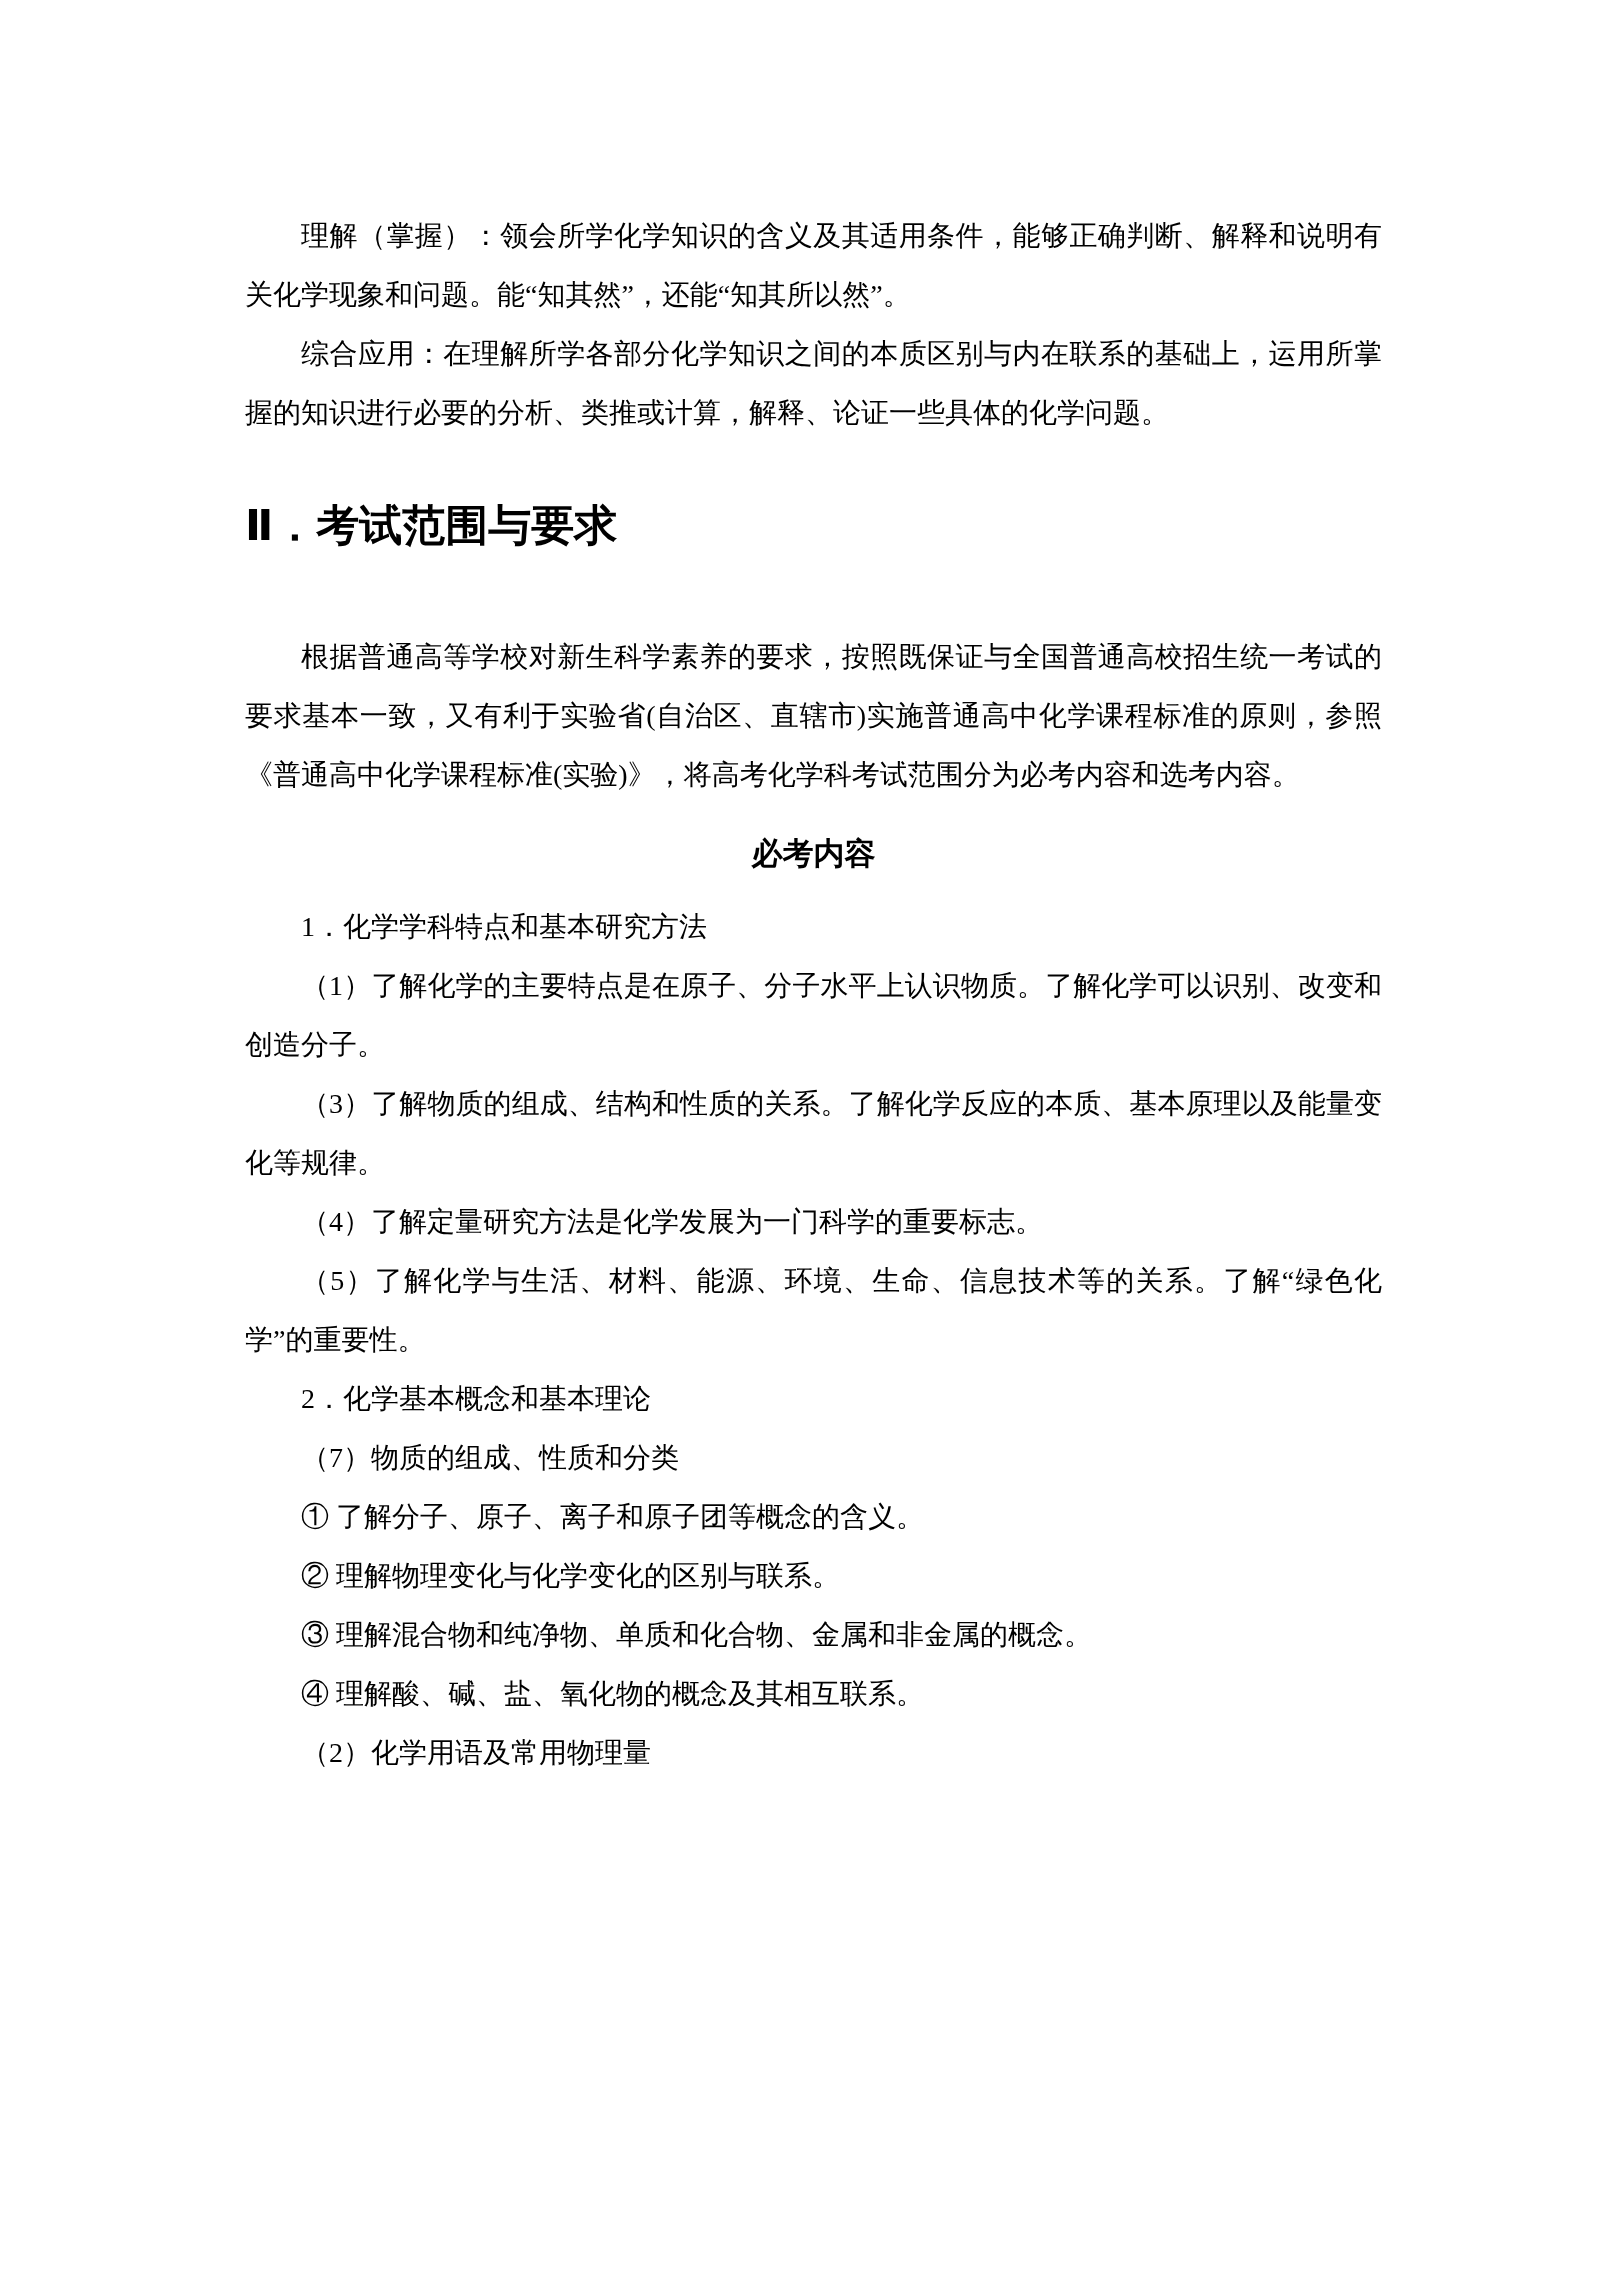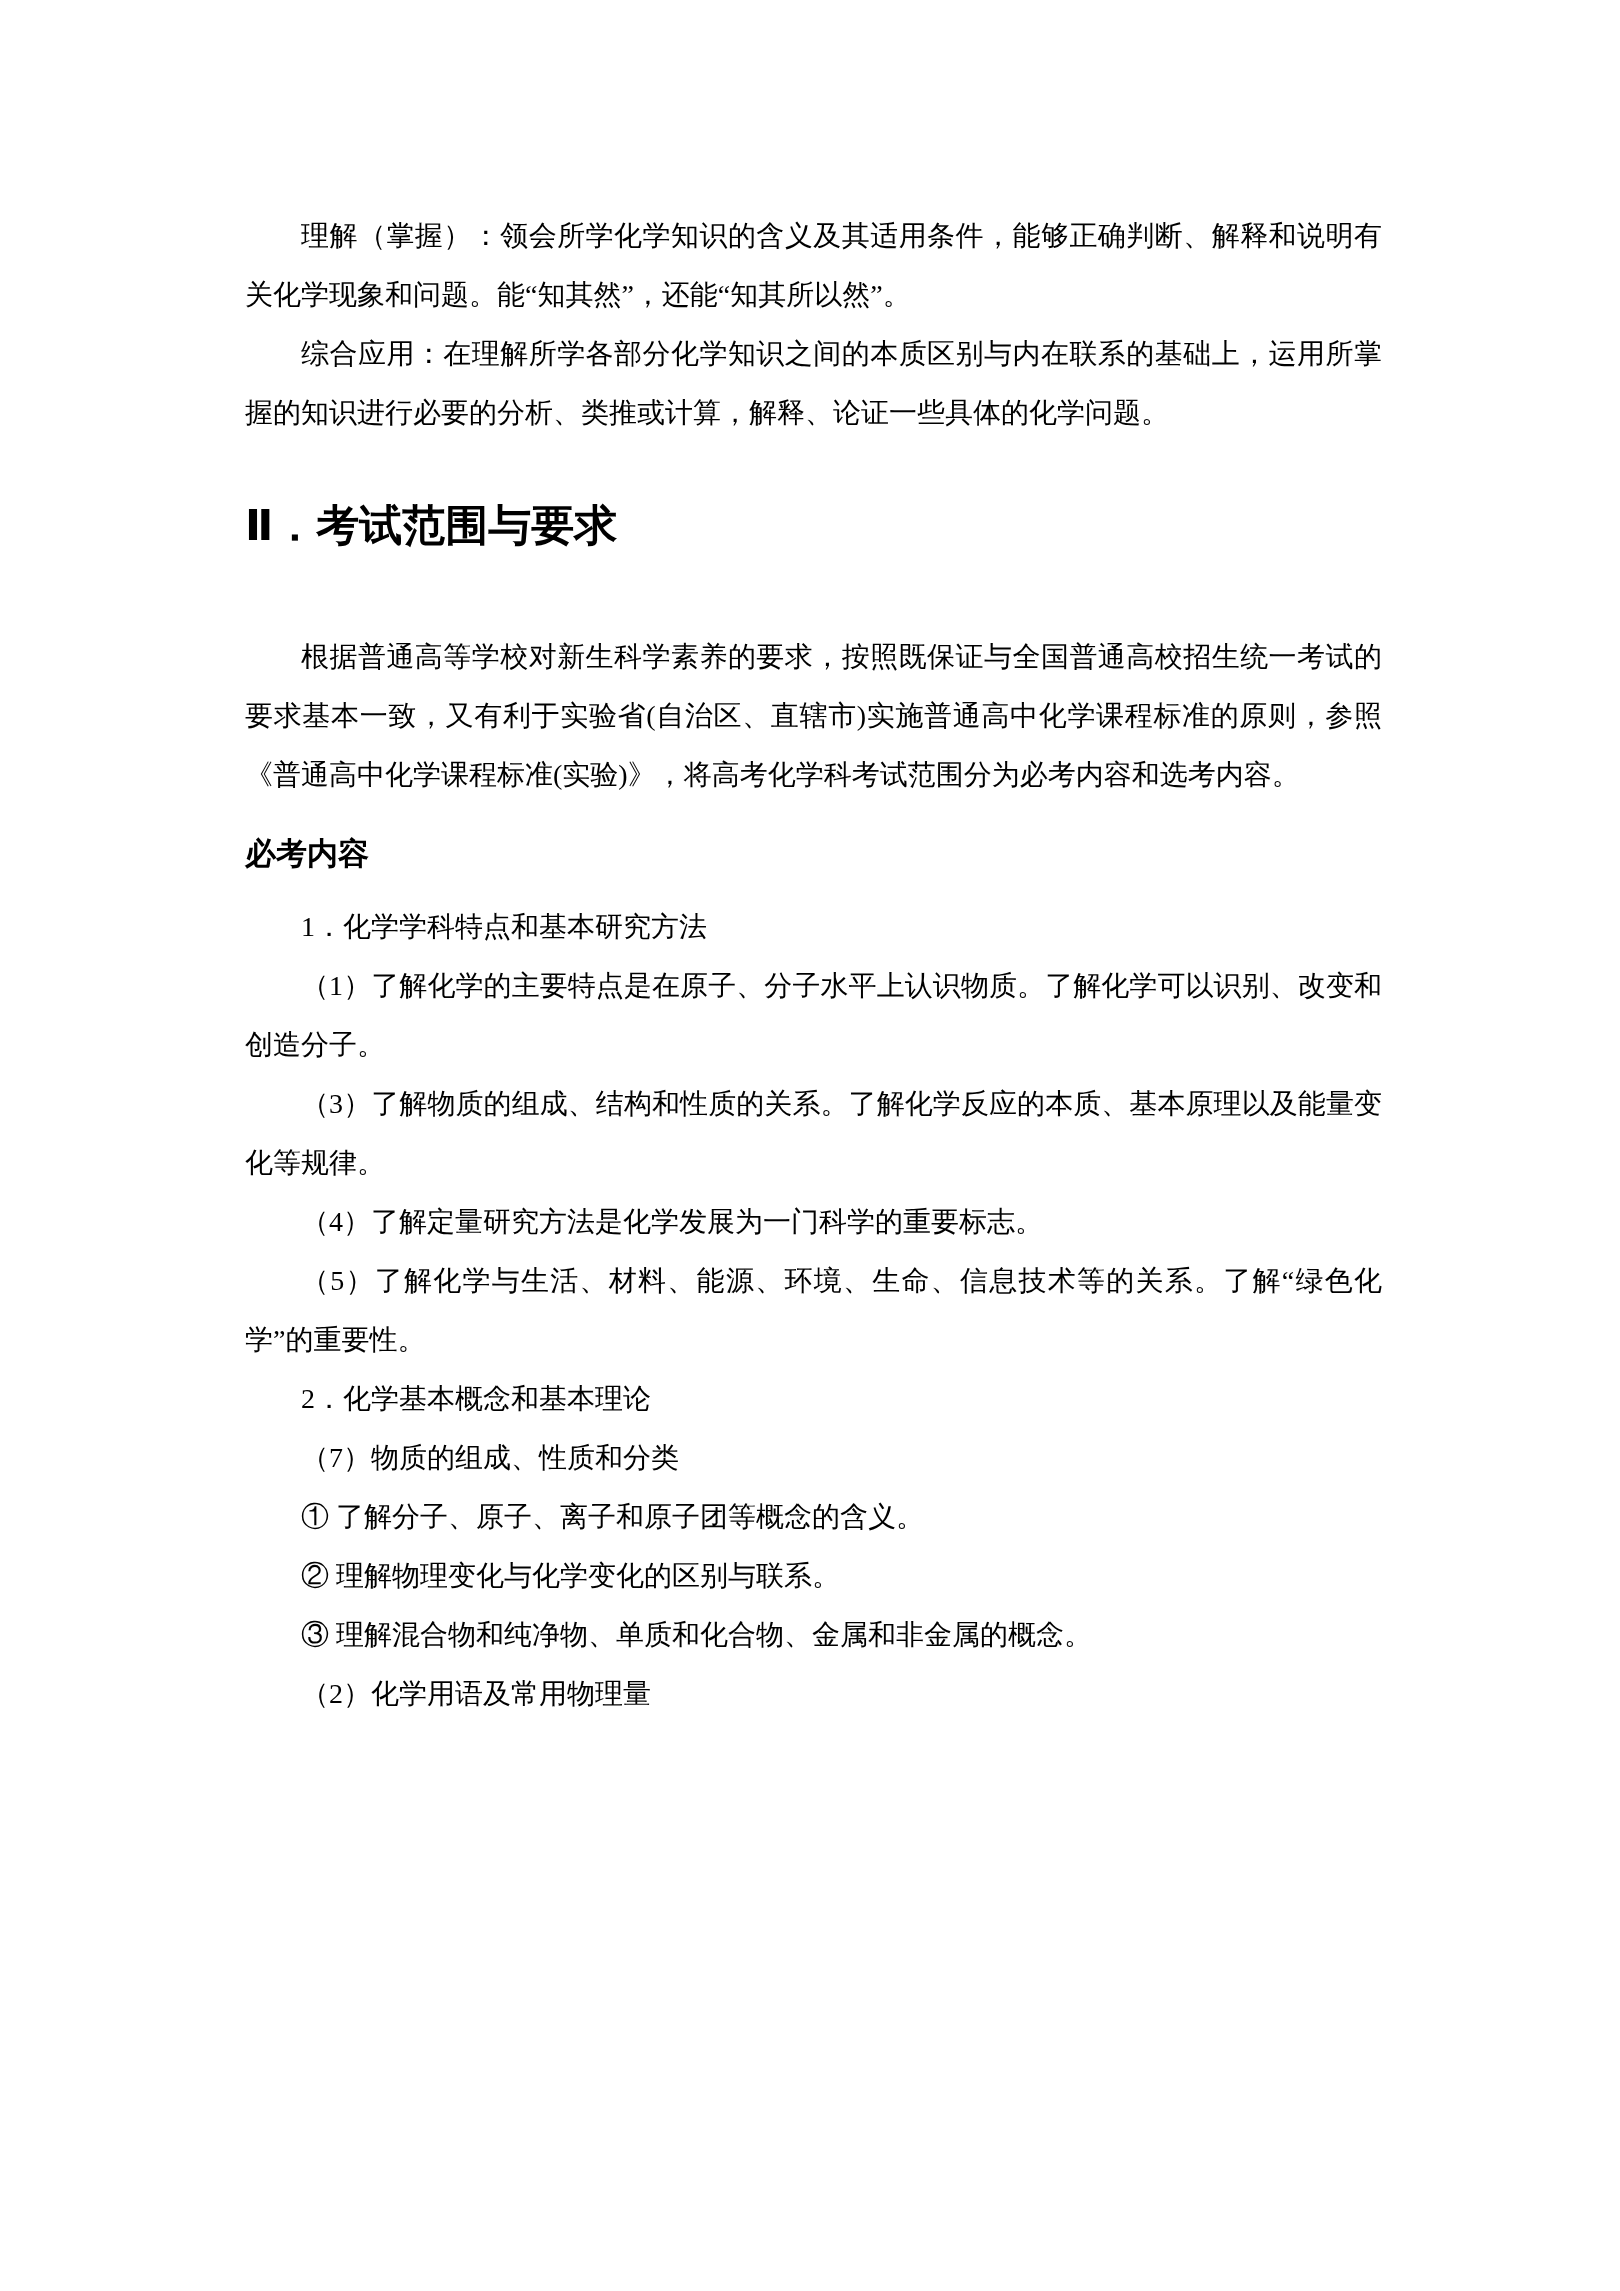--- a/index.html
+++ b/index.html
@@ -38,20 +38,21 @@
     font-weight: bold;
     text-align: left;
     text-indent: 0;
     font-family: "Liberation Sans", "DejaVu Sans", sans-serif;
   }
   .h-sub {
     margin: 24.5px 0 19.6px 0;
     font-size: 31px;
     line-height: 49px;
     font-weight: bold;
+    text-align: center;
     text-indent: 0;
     font-family: "Liberation Sans", "DejaVu Sans", sans-serif;
   }
   .page-number {
     position: absolute;
     top: 2086px;
     left: 245px;
     width: 1137px;
     text-align: center;
     font-size: 29px;
@@ -71,17 +72,18 @@
     <p class="para">1．化学学科特点和基本研究方法</p>
     <p class="para">（1）了解化学的主要特点是在原子、分子水平上认识物质。了解化学可以识别、改变和创造分子。</p>
     <p class="para">（3）了解物质的组成、结构和性质的关系。了解化学反应的本质、基本原理以及能量变化等规律。</p>
     <p class="para">（4）了解定量研究方法是化学发展为一门科学的重要标志。</p>
     <p class="para">（5）了解化学与生活、材料、能源、环境、生命、信息技术等的关系。了解“绿色化学”的重要性。</p>
     <p class="para">2．化学基本概念和基本理论</p>
     <p class="para">（7）物质的组成、性质和分类</p>
     <p class="para">① 了解分子、原子、离子和原子团等概念的含义。</p>
     <p class="para">② 理解物理变化与化学变化的区别与联系。</p>
     <p class="para">③ 理解混合物和纯净物、单质和化合物、金属和非金属的概念。</p>
+    <p class="para">④ 理解酸、碱、盐、氧化物的概念及其相互联系。</p>
     <p class="para">（2）化学用语及常用物理量</p>
   </div>
   <div class="page-number">2</div>
 </div>
 
 
 </body></html>

